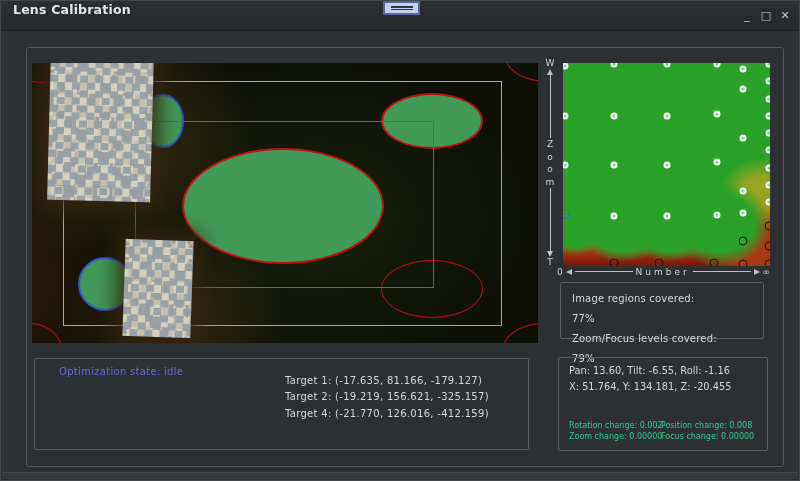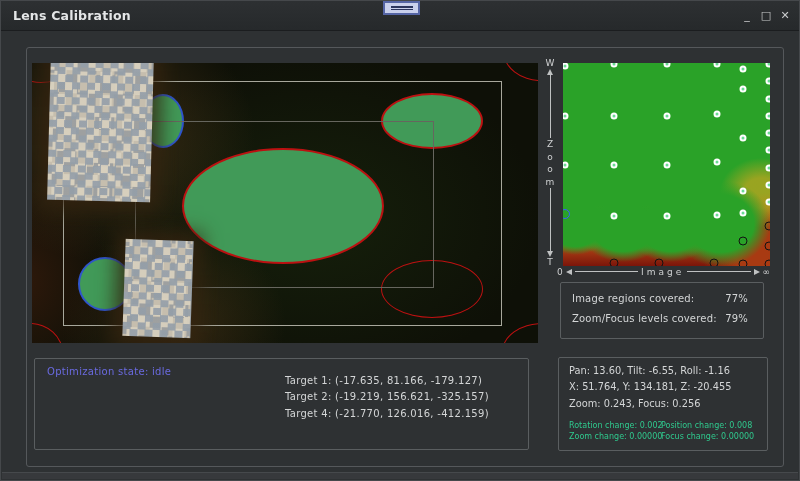--- a/index.html
+++ b/index.html
@@ -12,21 +12,21 @@
     border:1px solid #45484b;
   }
 
   
   .titlebar {
     position:absolute; left:0; top:0; width:100%; height:30px;
     background:linear-gradient(180deg,#2d3032 0%,#26292b 100%);
     border-bottom:1px solid #1b1d1f;
   }
   .title {
-    position:absolute; left:12px; top:7px;
+    position:absolute; left:12px; top:1px;
     font-size:12.5px; font-weight:bold; color:#e4e6e7; letter-spacing:0.2px;
   }
   .win-controls {
     position:absolute; right:8px; top:0; height:30px;
     display:flex; align-items:center; gap:7px;
   }
   .win-btn {
     width:12px; text-align:center; color:#c9cbcc; font-size:11px;
     line-height:30px; cursor:default;
   }
@@ -106,29 +106,29 @@
     display:flex; align-items:center; gap:3px;
     color:#cfd1d2; font-size:9px;
   }
   .hline { height:1px; background:#bfc1c2; flex:1 1 auto; }
   .focus-lbl { letter-spacing:3px; font-size:9px; }
 
   
   .box { position:absolute; border:1px solid #5a5e60; border-radius:2px; }
 
   .coverage-box { left:559px; top:281px; width:204px; height:57px; padding:6px 15px 0 11px; }
-  .cov-row { display:flex; justify-content:space-between; line-height:20px;
-             font-size:10px; color:#d4d6d7; letter-spacing:0.2px; }
+  .cov-row { display:flex; justify-content:flex-start; line-height:20px;
+             font-size:10px; color:#d4d6d7; letter-spacing:0.2px;flex-direction:column; }
 
   .left-box  { left:33px;  top:357px; width:495px; height:92px; }
   .right-box { left:557px; top:356px; width:210px; height:94px; }
 
   .textcol { position:absolute; font-size:10px; color:#d4d6d7;
              letter-spacing:0.3px; line-height:16.3px; white-space:nowrap; }
-  .col-state { left:12px; top:5px; }
+  .col-state { left:24px; top:5px; }
   .state-line { color:#6a6ae0; }
   .col-targets { left:250px; top:14px; }
 
   .pose-col { left:10px; top:5px; font-size:9.8px; letter-spacing:0; }
   .changes  { position:absolute; left:10px; top:62px; font-size:8px; color:#2fca8e;
               line-height:11px; letter-spacing:0; }
   .chg-row { display:flex; white-space:nowrap; }
   .chg-left { width:92px; }
 
   
@@ -226,21 +226,21 @@
       <div class="pt uncovered" style="left: 99.5%; top: 80.5%;"></div>
       <div class="pt uncovered" style="left: 99.5%; top: 90%;"></div>
       <div class="pt uncovered" style="left: 99.5%; top: 99%;"></div>
       <div class="pt current" style="left: 1%; top: 74.5%;"></div>
     </div>
 
   <div class="haxis">
     <span>0</span>
     <span class="tri-left"></span>
     <span class="hline"></span>
-    <span class="focus-lbl">Image</span>
+    <span class="focus-lbl">Number</span>
     <span class="hline"></span>
     <span class="tri-right"></span>
     <span>∞</span>
   </div>
 
   <div class="box coverage-box">
 
       <div class="cov-row">
         <span>Image regions covered:</span>
         <span>77%</span>
@@ -262,21 +262,20 @@
         <div>Target 2: (-19.219, 156.621, -325.157)</div>
         <div>Target 4: (-21.770, 126.016, -412.159)</div>
       </div>
   </div>
 
   <div class="box right-box">
     <div class="textcol pose-col">
 
     <div>Pan: 13.60, Tilt: -6.55, Roll: -1.16</div>
         <div>X: 51.764, Y: 134.181, Z: -20.455</div>
-        <div>Zoom: 0.243, Focus: 0.256</div>
       </div>
     <div class="changes">
 
         <div class="chg-row">
           <span class="chg-left">Rotation change: 0.002</span>
           <span>Position change: 0.008</span>
         </div>
 
         <div class="chg-row">
           <span class="chg-left">Zoom change: 0.00000</span>

